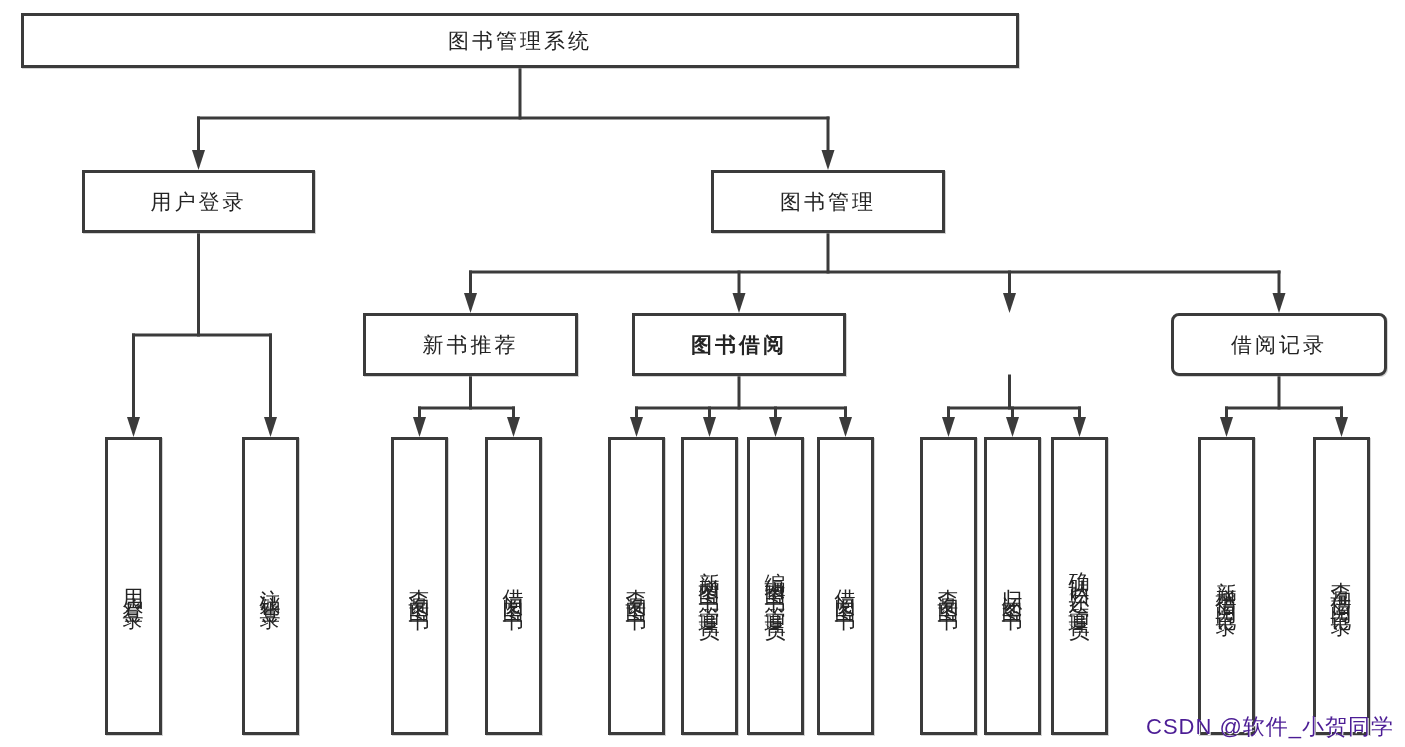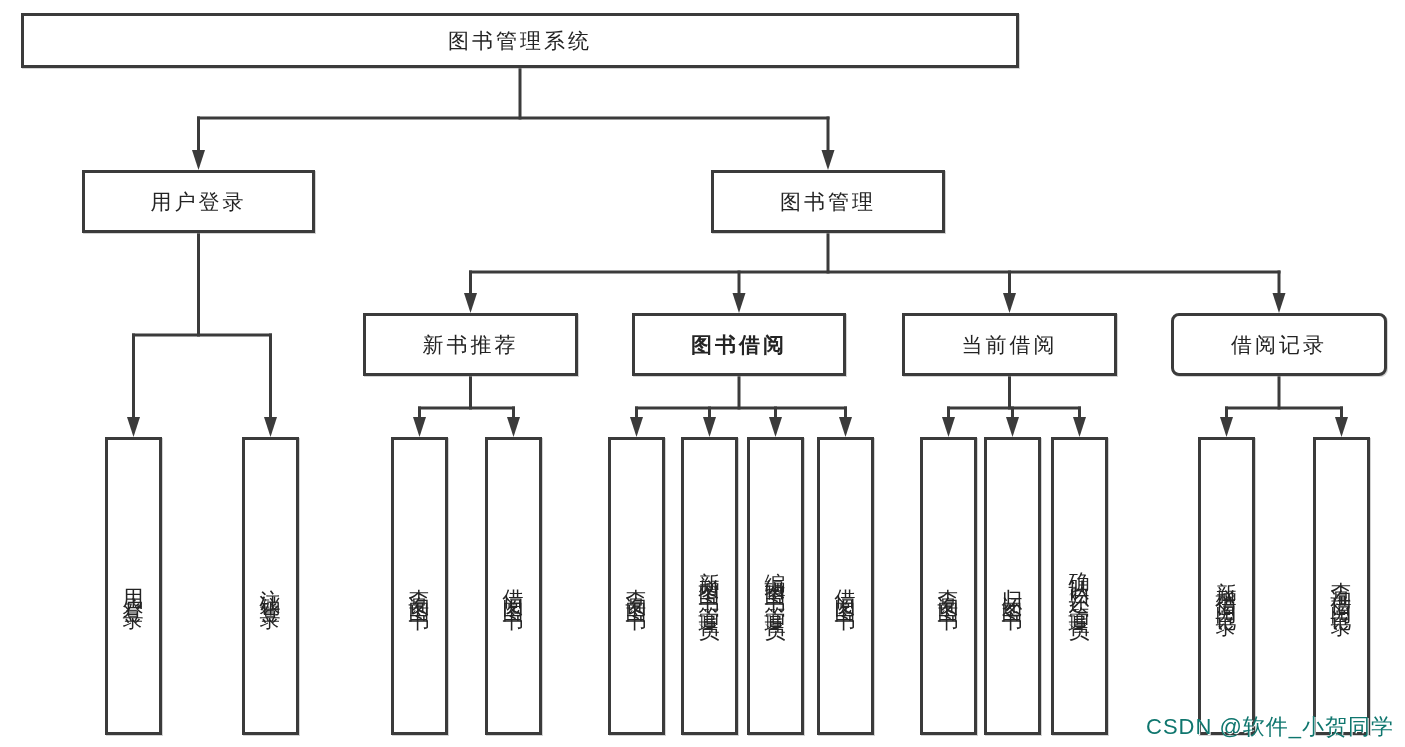--- a/index.html
+++ b/index.html
@@ -44,21 +44,21 @@
     line-height: 1;
     letter-spacing: 7px;
     color: #242424;
   }
   .watermark {
     position: absolute;
     left: 1146px;
     top: 712px;
     font-size: 22px;
     letter-spacing: 1px;
-    color: #0f766e;
+    color: #4c1d95;
     white-space: nowrap;
     z-index: 5;
     text-shadow: 1px 1px 0 #ffffff;
   }
   .row2 { top: 170px; height: 63px; }
   .row3 { top: 313px; height: 63px; }
 </style>
 </head>
 <body>
 
@@ -135,21 +135,20 @@
     </g>
   </svg>
 
   <div class="box htext" style="left:21px; top:13px; width:998px; height:55px;">图书管理系统</div>
 
   <div class="box htext row2" style="left:82px; width:233px;">用户登录</div>
   <div class="box htext row3" style="left:363px; width:215px;">新书推荐</div>
 
   <div class="box htext row2" style="left:711px; width:234px;">图书管理</div>
   <div class="box htext row3" style="left:632px; width:214px;font-weight:bold;">图书借阅</div>
-  <div class="box htext row3" style="left:902px; width:215px;">当前借阅</div>
   <div class="box htext row3" style="left:1171px; width:216px;border-radius:8px;">借阅记录</div>
 
   <div class="box leaf" style="left:105px;">
     <span class="vtext">用户登录</span>
   </div>
   <div class="box leaf" style="left:242px;">
     <span class="vtext">注销登录</span>
   </div>
 
   <div class="box leaf" style="left:391px;">

